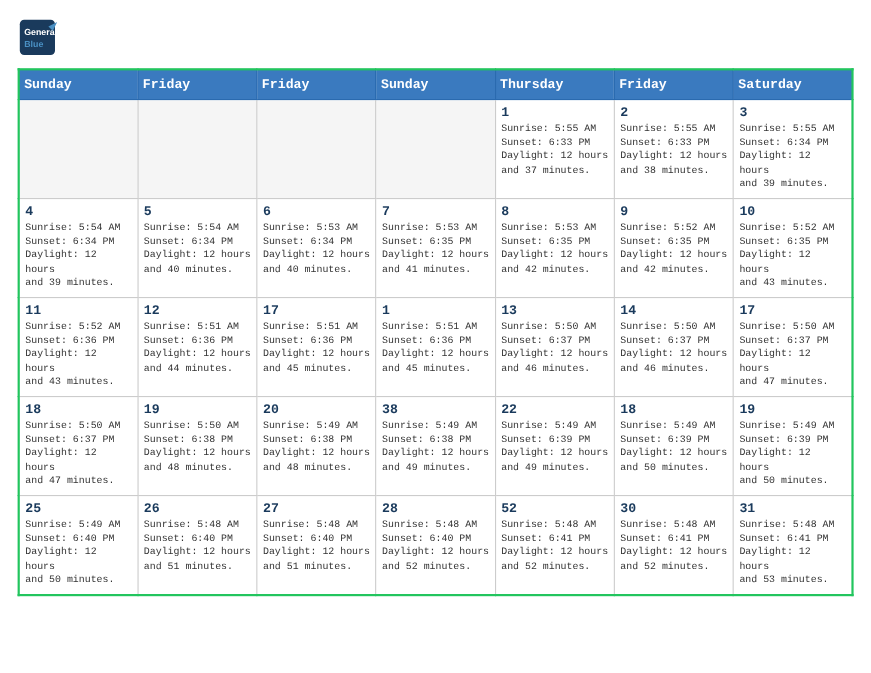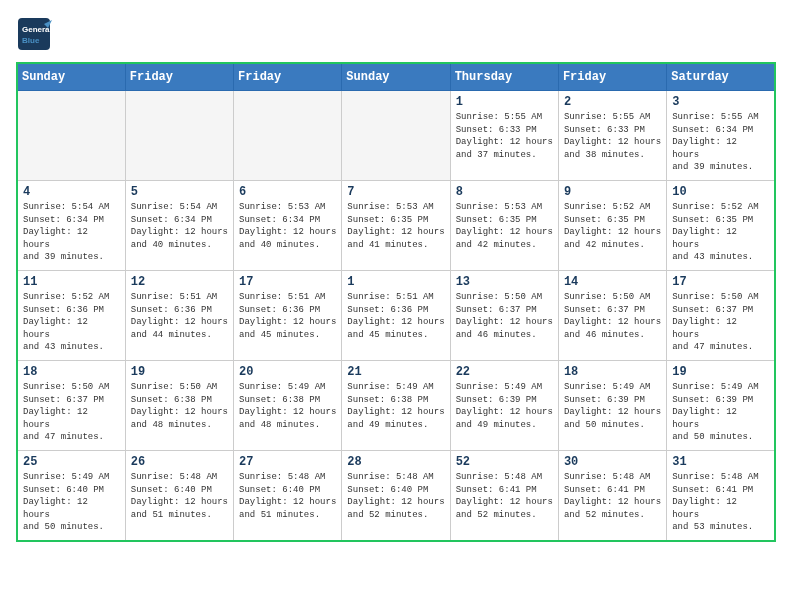--- a/index.html
+++ b/index.html
@@ -252,21 +252,21 @@
 and 48 minutes.</div>
         </td>
         <td>
           <span class="day-number">20</span>
           <div class="day-info" style="white-space: pre-line;">Sunrise: 5:49 AM
 Sunset: 6:38 PM
 Daylight: 12 hours
 and 48 minutes.</div>
         </td>
         <td>
-          <span class="day-number">21</span>
+          <span class="day-number">38</span>
           <div class="day-info" style="white-space: pre-line;">Sunrise: 5:49 AM
 Sunset: 6:38 PM
 Daylight: 12 hours
 and 49 minutes.</div>
         </td>
         <td>
           <span class="day-number">22</span>
           <div class="day-info" style="white-space: pre-line;">Sunrise: 5:49 AM
 Sunset: 6:39 PM
 Daylight: 12 hours

